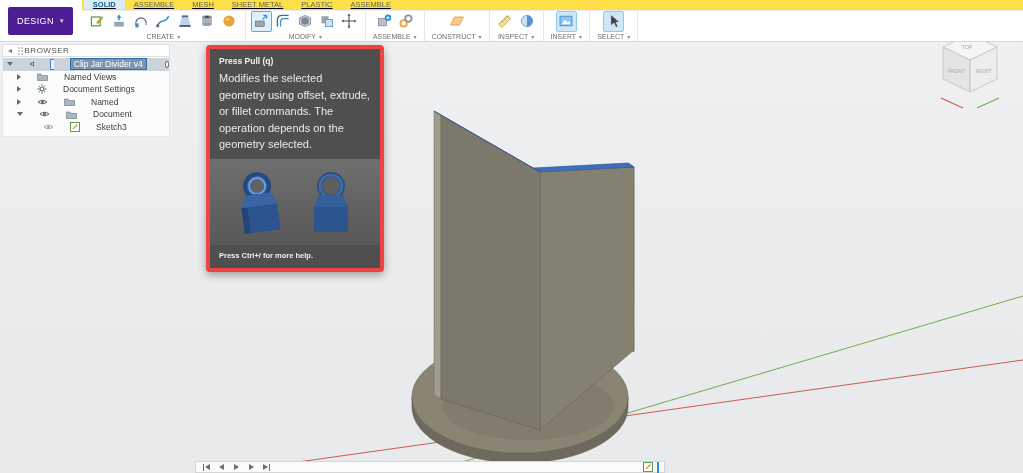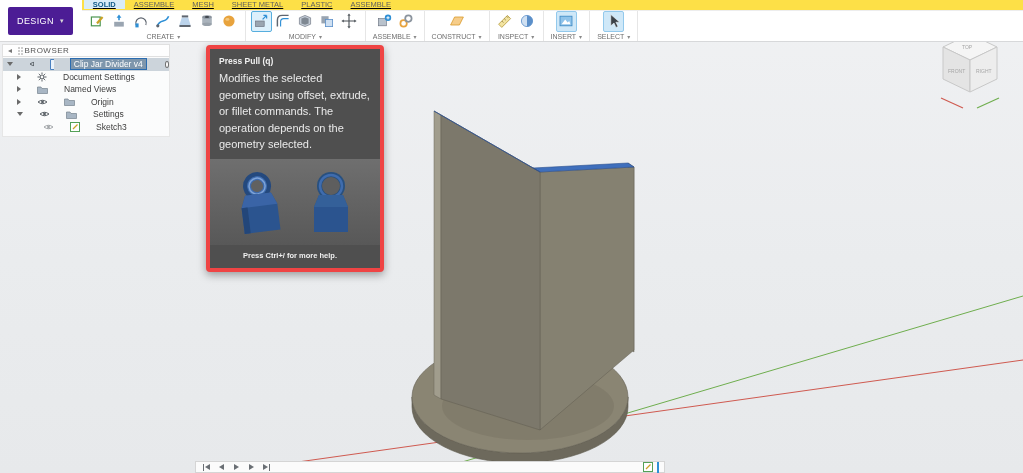--- a/index.html
+++ b/index.html
@@ -41,21 +41,21 @@
   .tri-o{width:0;height:0;border-top:4px solid #6a6a6a;border-left:3px solid transparent;border-right:3px solid transparent;}
   .sel-label{border:1px solid #2b6cb0;background:#7e96ac;color:#fff;padding:0 3px;line-height:10px;}
   .radio{width:7px;height:7px;border:1px solid #707070;border-radius:50%;background:#fff;position:relative;margin-left:2px;}
   .radio::after{content:"";position:absolute;inset:1.5px;border-radius:50%;background:#5a5a5a;}
 
   
   .tooltip{position:absolute;top:45px;left:206px;width:178px;background:#4f4f4f;border:4px solid #ef4444;border-radius:4px;box-shadow:0 3px 8px rgba(0,0,0,.35);color:#f0f0f0;z-index:9;}
   .tt-title{font-size:8.5px;font-weight:bold;padding:7px 9px 0;}
   .tt-body{font-size:11px;line-height:1.5;padding:4px 9px 0;color:#eaeaea;}
   .tt-img{height:86px;margin-top:6px;display:flex;align-items:center;justify-content:center;gap:20px;background:linear-gradient(180deg,#6f6f6f,#585858);}
-  .tt-foot{font-size:7.5px;font-weight:bold;padding:6px 9px 8px;margin-left:24px;}
+  .tt-foot{font-size:7.5px;font-weight:bold;padding:6px 9px 8px;}
 
   
   .timeline{position:absolute;left:195px;bottom:0;width:470px;height:12px;background:#fbfbfb;border:1px solid #d5d5d5;display:flex;align-items:center;padding:0 5px;gap:4px;z-index:7;}
   .tl-btn{width:11px;height:10px;display:flex;align-items:center;justify-content:center;gap:1px;cursor:pointer;}
   .t-l{width:0;height:0;border-top:3px solid transparent;border-bottom:3px solid transparent;border-right:5px solid #6a6f74;}
   .t-r{width:0;height:0;border-top:3px solid transparent;border-bottom:3px solid transparent;border-left:5px solid #6a6f74;}
   .t-bar{width:1.5px;height:7px;background:#6a6f74;}
   .tl-track{flex:1;}
   .tl-marker{width:10px;height:10px;display:flex;align-items:center;justify-content:center;cursor:pointer;}
   .tl-cursor{width:2px;height:11px;background:#2e8fd5;cursor:ew-resize;}
@@ -320,58 +320,58 @@
           </svg>
         <svg width="9" height="11">
             <path d="M0.5 0.5 h5.5 l2.5 2.5 v7.5 h-8 Z" fill="#eaf2fa" stroke="#4a81c0" stroke-width="1"></path>
           </svg>
         <span class="sel-label">Clip Jar Divider v4</span>
         <span class="radio"></span>
       </div>
 
       <div class="brow">
         <span class="tri-c"></span>
+        <svg width="11" height="9">
+            <path d="M0.5 2 h3.5 l1 1.5 h5.5 v5 h-10 Z" fill="#a8b6c4" stroke="#76828e" stroke-width="0.7"></path>
+          </svg>
+        <span>Named Views</span>
+      </div>
+
+      <div class="brow">
+        <span class="tri-c"></span>
         <svg width="10" height="10">
             <circle cx="5" cy="5" r="2" fill="none" stroke="#5a6066" stroke-width="1.2"></circle>
             <path d="M5 0.5 V2 M5 8 V9.5 M0.5 5 H2 M8 5 H9.5 M1.8 1.8 L2.9 2.9 M7.1 7.1 L8.2 8.2 M8.2 1.8 L7.1 2.9 M2.9 7.1 L1.8 8.2" stroke="#5a6066" stroke-width="1"></path>
           </svg>
         <span>Document Settings</span>
-      </div>
-
-      <div class="brow">
-        <span class="tri-c"></span>
-        <svg width="11" height="9">
-            <path d="M0.5 2 h3.5 l1 1.5 h5.5 v5 h-10 Z" fill="#a8b6c4" stroke="#76828e" stroke-width="0.7"></path>
-          </svg>
-        <span>Named Views</span>
       </div>
 
       <div class="brow">
         <span class="tri-c"></span>
         <svg width="11" height="8">
             <path d="M1 4 Q5.5 0.5 10 4 Q5.5 7.5 1 4 Z" fill="none" stroke="#5a6066" stroke-width="1"></path>
             <circle cx="5.5" cy="4" r="1.4" fill="#5a6066"></circle>
           </svg>
         <svg width="11" height="9">
             <path d="M0.5 2 h3.5 l1 1.5 h5.5 v5 h-10 Z" fill="#a8b6c4" stroke="#76828e" stroke-width="0.7"></path>
           </svg>
-        <span>Origin</span>
+        <span>Named</span>
       </div>
 
 
       <div class="brow">
         <span class="tri-o"></span>
         <svg width="11" height="8">
             <path d="M1 4 Q5.5 0.5 10 4 Q5.5 7.5 1 4 Z" fill="none" stroke="#5a6066" stroke-width="1"></path>
             <circle cx="5.5" cy="4" r="1.4" fill="#5a6066"></circle>
           </svg>
         <svg width="11" height="9">
             <path d="M0.5 2 h3.5 l1 1.5 h5.5 v5 h-10 Z" fill="#a8b6c4" stroke="#76828e" stroke-width="0.7"></path>
           </svg>
-        <span>Settings</span>
+        <span>Document</span>
       </div>
 
       <div class="brow child">
         <svg width="11" height="8" opacity="0.55">
             <path d="M1 4 Q5.5 0.5 10 4 Q5.5 7.5 1 4 Z" fill="none" stroke="#5a6066" stroke-width="1"></path>
             <circle cx="5.5" cy="4" r="1.4" fill="#5a6066"></circle>
           </svg>
         <svg width="10" height="10">
             <rect x="0.5" y="0.5" width="9" height="9" fill="#fff" stroke="#54a057" stroke-width="1"></rect>
             <path d="M3 7 L7.5 2.5" stroke="#c9a227" stroke-width="1.2"></path>

